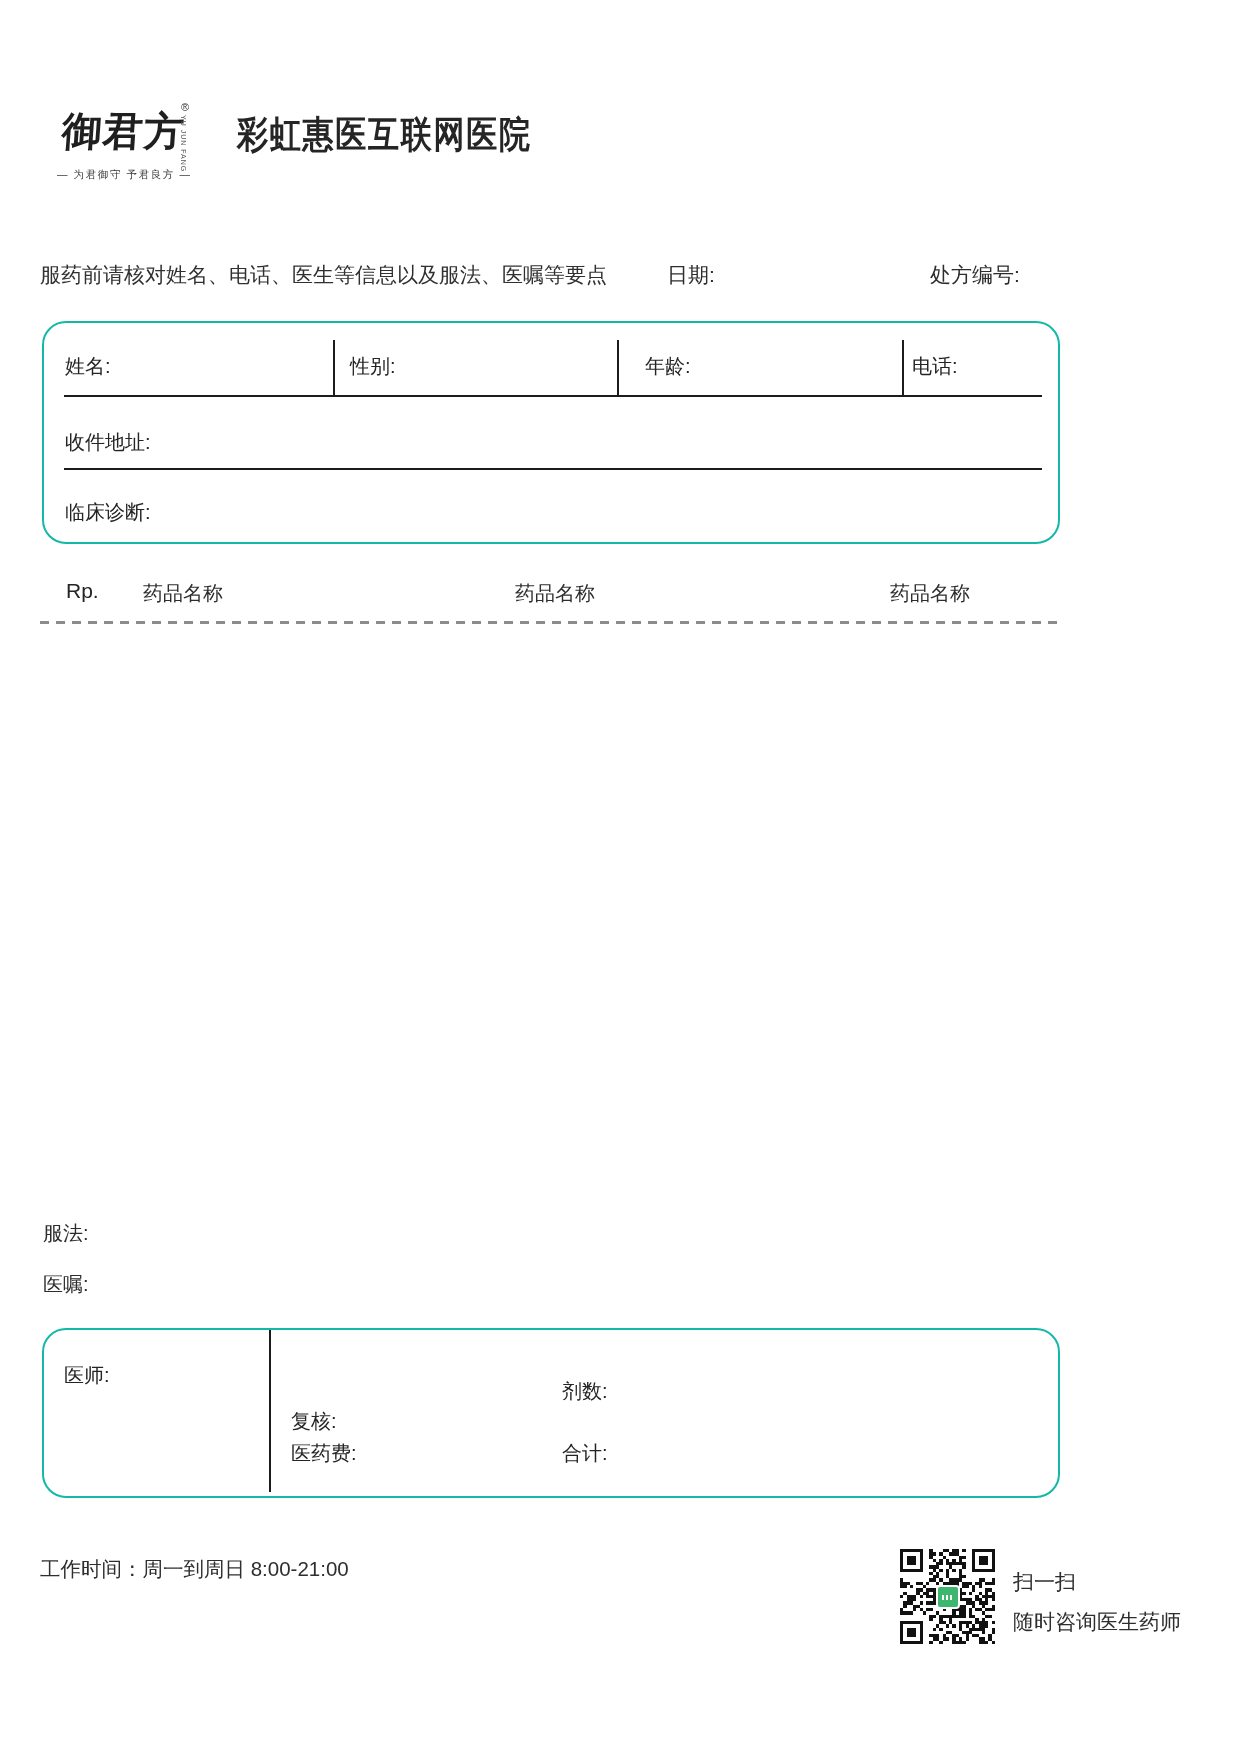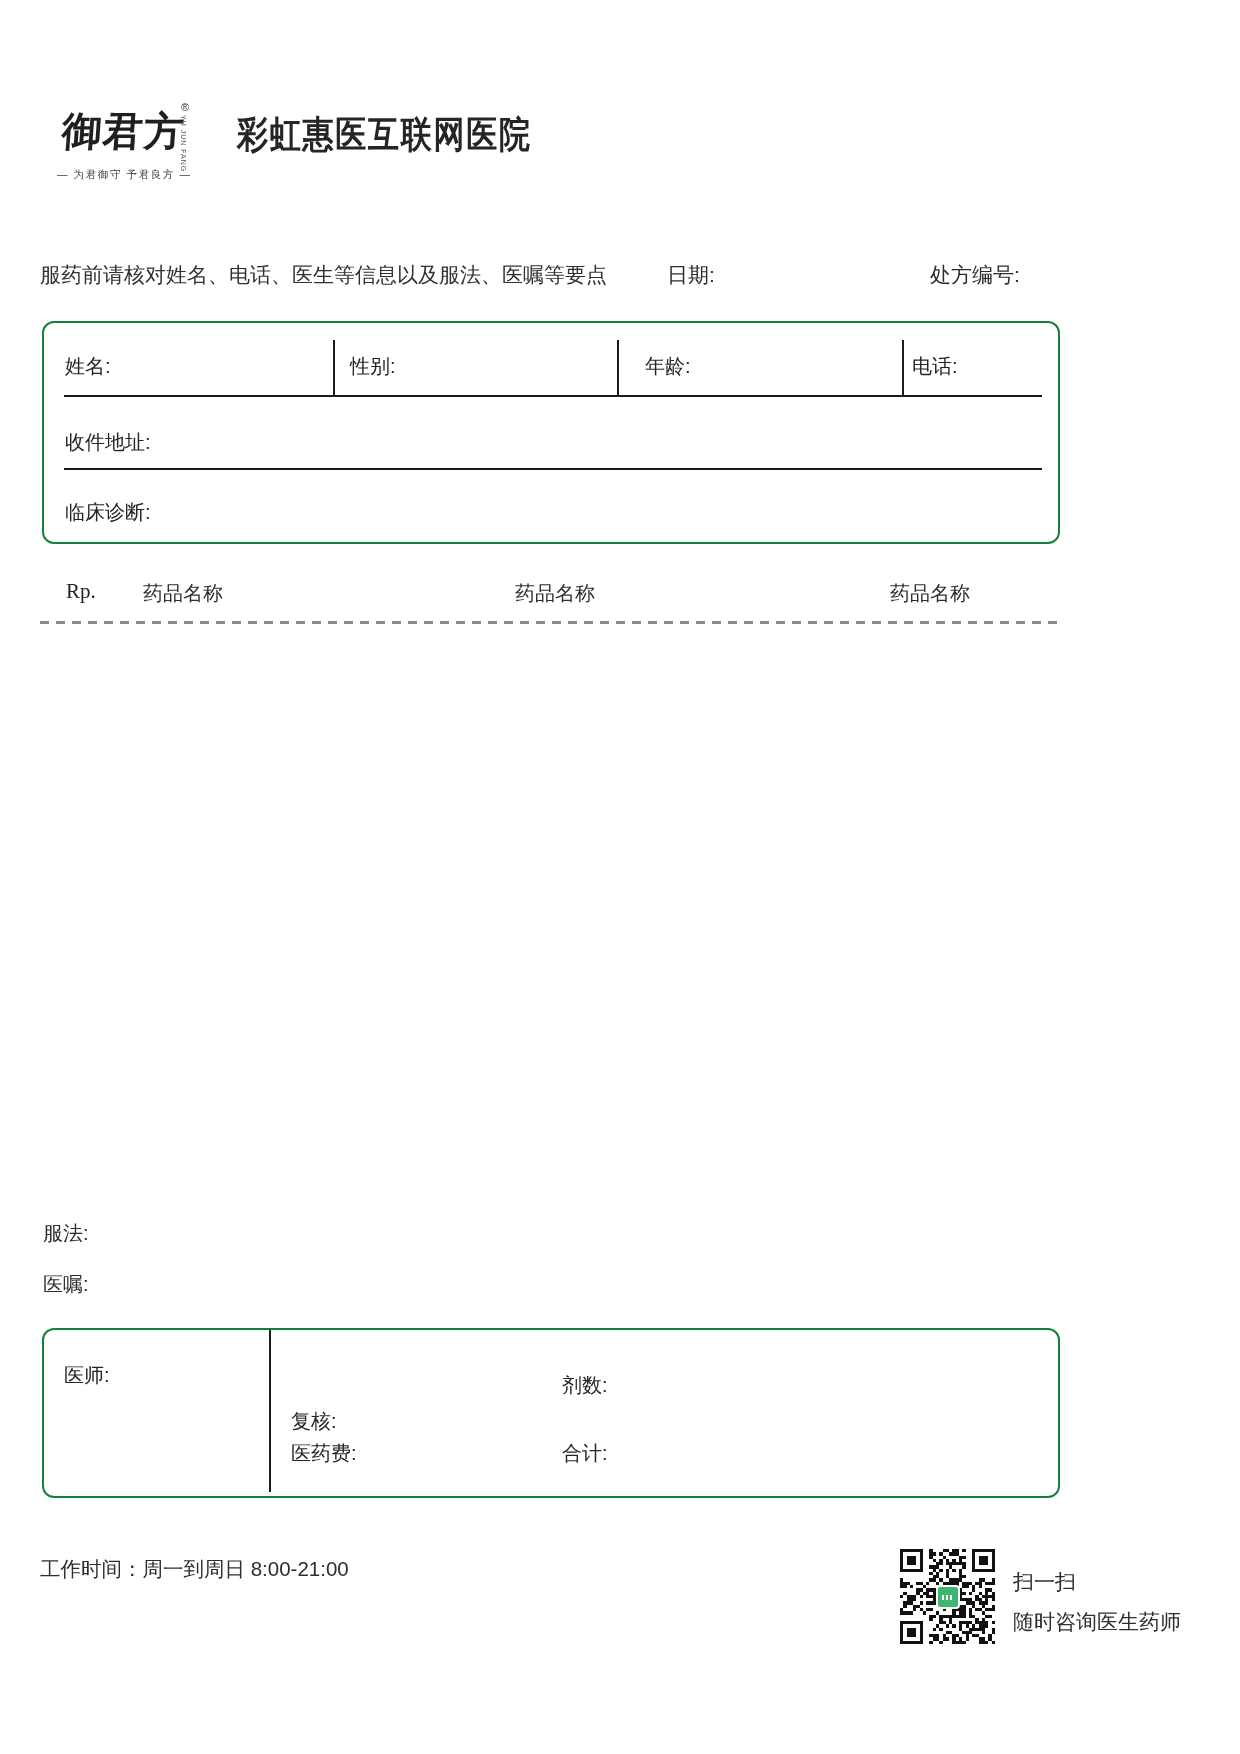--- a/index.html
+++ b/index.html
@@ -27,59 +27,59 @@
     letter-spacing:2px;transform:scaleX(0.84);transform-origin:left center;
   }
 
   
   .notice{left:40px;top:261px;font-size:21px;color:#303030;}
   .date-label{left:667px;top:261px;font-size:21px;}
   .rxno-label{left:930px;top:261px;font-size:21px;}
 
   
   .box{
-    position:absolute;border:2px solid #15803d;border-radius:12px;background:#fff;
+    position:absolute;border:2px solid #14b8a6;border-radius:24px;background:#fff;
   }
   .patient-box{left:42px;top:321px;width:1014px;height:219px;}
   .summary-box{left:42px;top:1328px;width:1014px;height:166px;}
   .vline{position:absolute;width:2px;background:#1c1c1c;}
   .hline{position:absolute;height:2px;background:#1c1c1c;}
   .flabel{position:absolute;font-size:20px;color:#242424;white-space:nowrap;}
 
   .pb-div1{left:289px;top:17px;height:56px;}
   .pb-div2{left:573px;top:17px;height:56px;}
   .pb-div3{left:858px;top:17px;height:56px;}
   .pb-line1{left:20px;width:978px;top:72px;}
   .pb-line2{left:20px;width:978px;top:145px;}
   .pb-name{left:21px;top:30px;}
   .pb-gender{left:306px;top:30px;}
   .pb-age{left:601px;top:30px;}
   .pb-phone{left:868px;top:30px;}
   .pb-address{left:21px;top:106px;}
   .pb-diagnosis{left:21px;top:176px;}
 
   
-  .rp-label{left:66px;top:579px;font-size:21px;color:#242424;font-family:Liberation Serif, serif;}
+  .rp-label{left:66px;top:579px;font-size:21px;color:#242424;}
   .drug-col1{left:143px;top:580px;font-size:20px;}
   .drug-col2{left:515px;top:580px;font-size:20px;}
   .drug-col3{left:890px;top:580px;font-size:20px;}
   .dashed-line{
     left:40px;top:621px;width:1017px;height:3px;
     background:repeating-linear-gradient(90deg,#8b8b8b 0 9px,transparent 9px 16px);
   }
 
   
   .usage-label{left:43px;top:1220px;font-size:20px;}
   .advice-label{left:43px;top:1271px;font-size:20px;}
 
   
   .sb-div{left:225px;top:0;height:162px;}
   .sb-doctor{left:20px;top:32px;}
   .sb-review{left:247px;top:38px;margin-top:40px;}
-  .sb-doses{left:518px;top:42px;}
+  .sb-doses{left:518px;top:48px;}
   .sb-fee{left:247px;top:110px;}
   .sb-total{left:518px;top:110px;}
 
   
   .work-time{left:40px;top:1555px;font-size:20.5px;color:#2e2e2e;text-align:center;}
   .note1{left:40px;top:1592px;font-size:20.5px;color:#2e2e2e;}
   .note2{left:38px;top:1629px;font-size:20.5px;color:#2e2e2e;}
 
   
   .qr-wrap{left:900px;top:1549px;width:95px;height:95px;}

